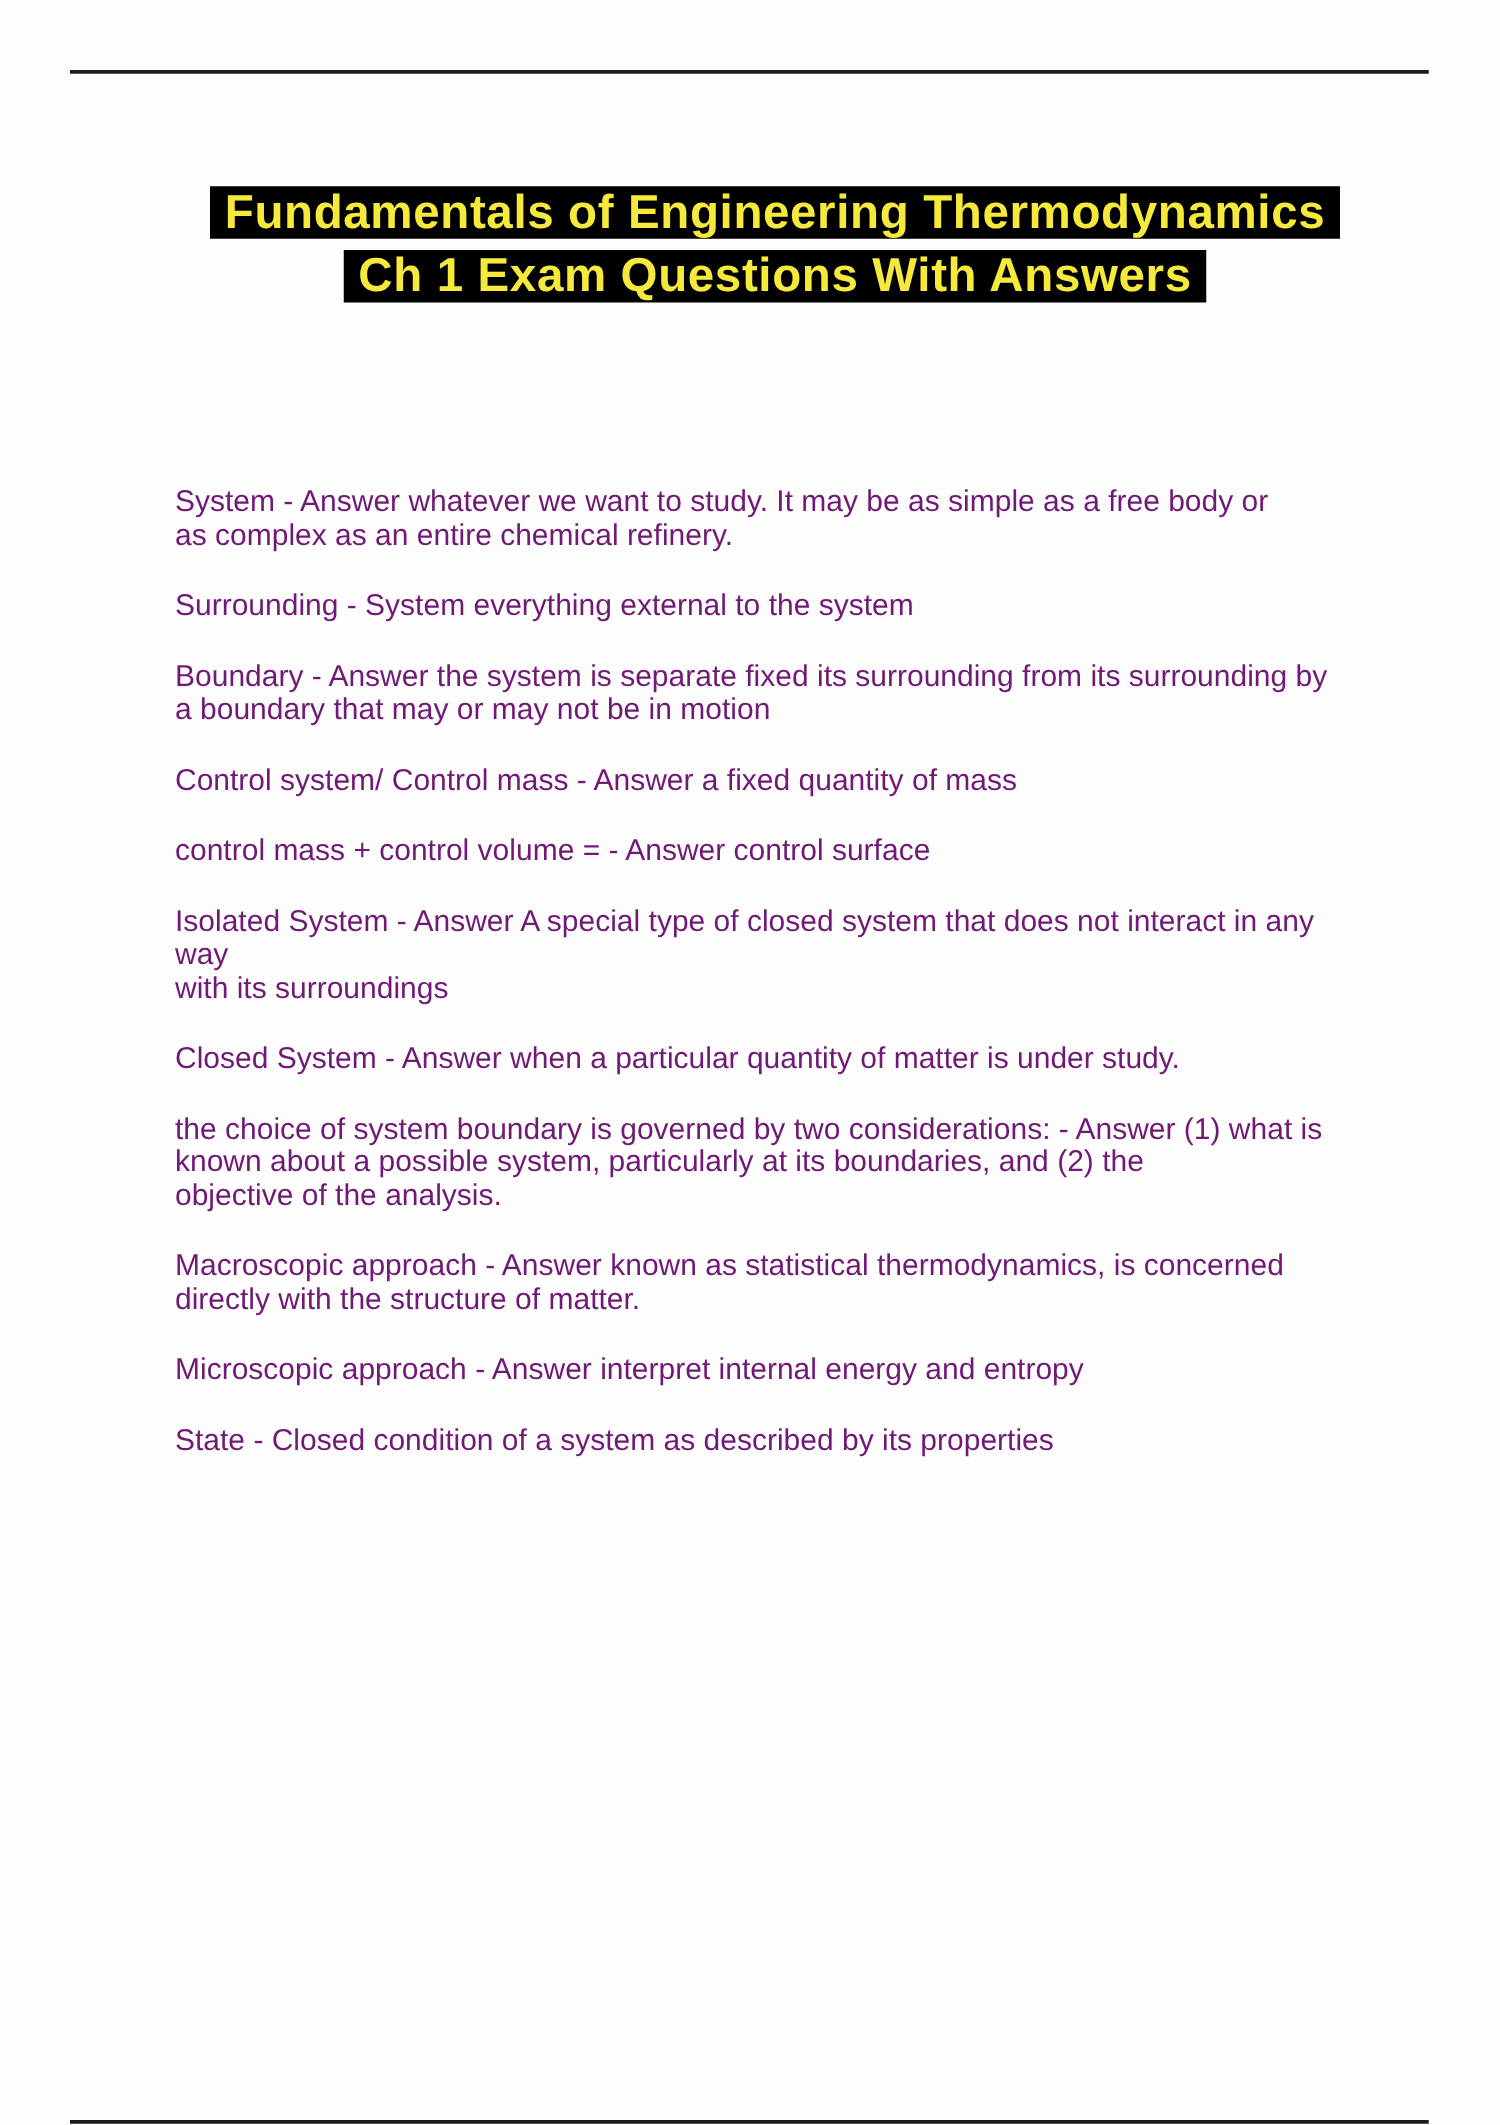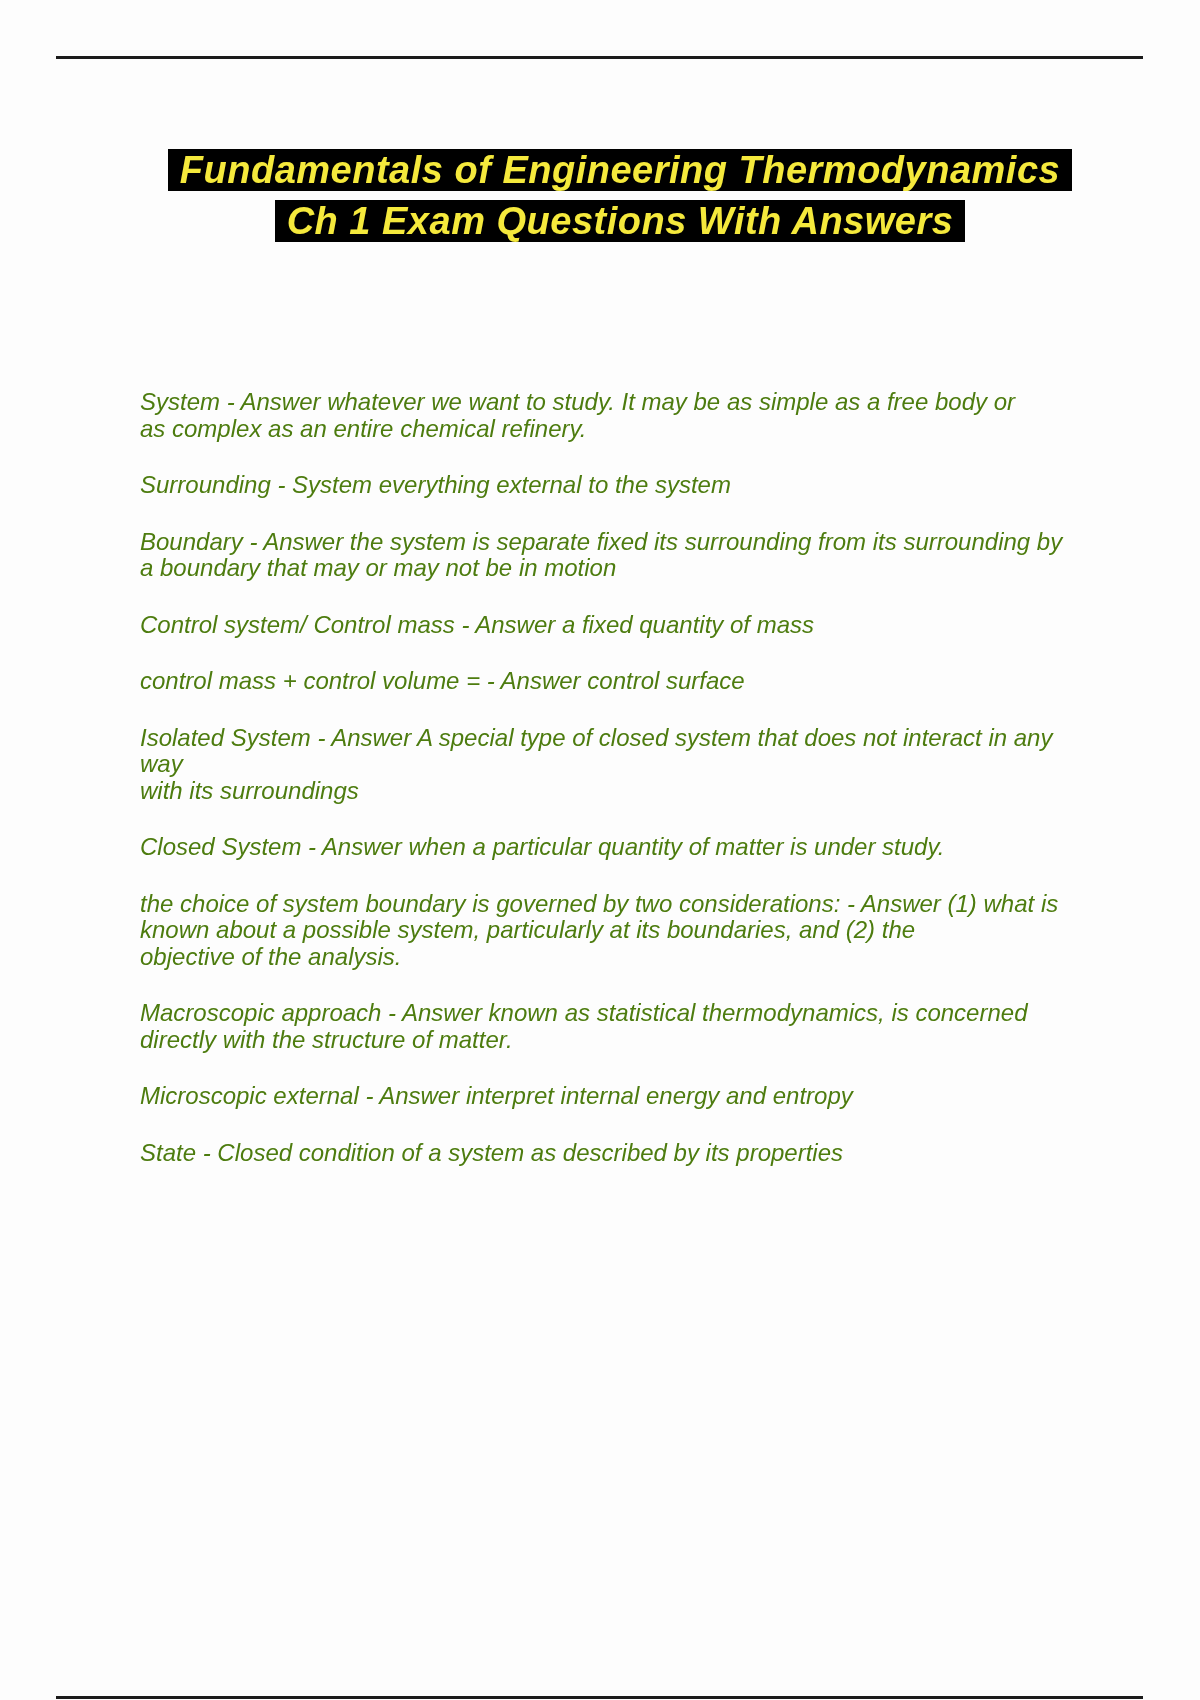--- a/index.html
+++ b/index.html
@@ -3,21 +3,20 @@
 <meta charset="utf-8">
 <style>
   html, body { margin: 0; padding: 0; background: #ffffff; }
   .page {
     position: relative;
     width: 1200px;
     height: 1700px;
     background: #fdfdfd;
     overflow: hidden;
     font-family: "Liberation Sans", "DejaVu Sans", sans-serif;
-    font-style: italic;
   }
   .rule {
     position: absolute;
     left: 56px;
     width: 1087px;
     height: 3px;
     background: #1b1b1b;
   }
   .rule-top { top: 56px; }
   .rule-bottom { top: 1696px; }
@@ -38,21 +37,21 @@
     padding: 0 12px;
     box-decoration-break: clone;
   }
   .content {
     position: absolute;
     top: 389px;
     left: 140px;
     width: 1045px;
     font-size: 24px;
     line-height: 26.5px;
-    color: #4d7c0f;
+    color: #701a75;
   }
   .content p {
     margin: 0 0 30px 0;
     white-space: pre-line;
   }
 </style>
 </head>
 <body>
 
 <div class="page">
@@ -74,19 +73,19 @@
     <p>control mass + control volume = - Answer control surface</p>
     <p>Isolated System - Answer A special type of closed system that does not interact in any
 way
 with its surroundings</p>
     <p>Closed System - Answer when a particular quantity of matter is under study.</p>
     <p>the choice of system boundary is governed by two considerations: - Answer (1) what is
 known about a possible system, particularly at its boundaries, and (2) the
 objective of the analysis.</p>
     <p>Macroscopic approach - Answer known as statistical thermodynamics, is concerned
 directly with the structure of matter.</p>
-    <p>Microscopic external - Answer interpret internal energy and entropy</p>
+    <p>Microscopic approach - Answer interpret internal energy and entropy</p>
     <p>State - Closed condition of a system as described by its properties</p>
   </div>
 
   <div class="rule rule-bottom"></div>
 
 </div>
 
 </body></html>

